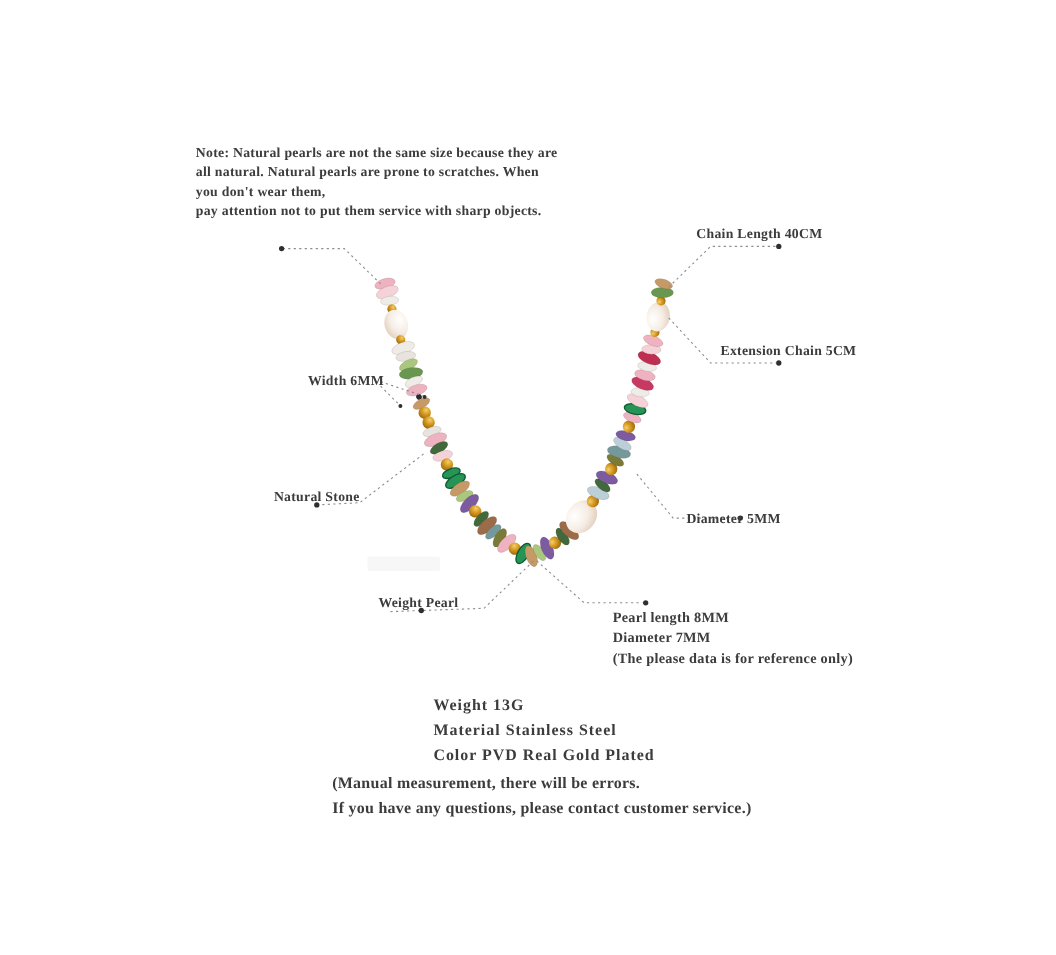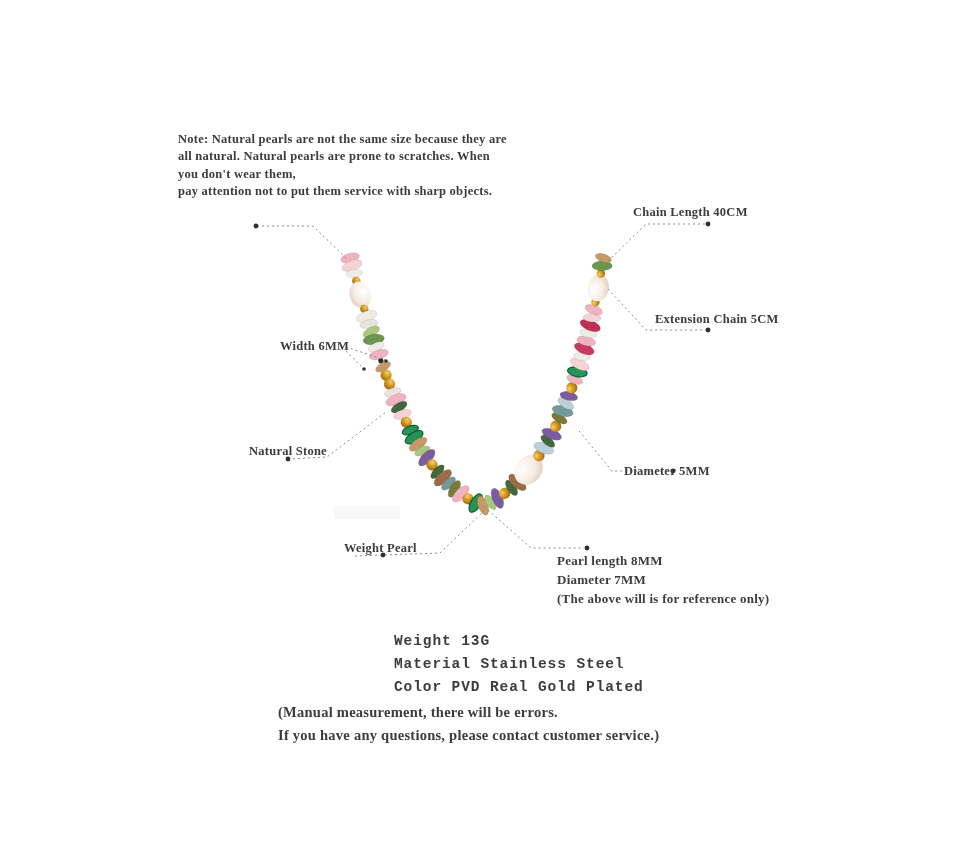--- a/index.html
+++ b/index.html
@@ -2,21 +2,21 @@
 <html><head>
 <meta charset="utf-8">
 <style>
   * { margin:0; padding:0; box-sizing:border-box; }
   html,body { width:960px; height:868px; background:#ffffff; overflow:hidden; }
   body { font-family:"Liberation Serif", serif; color:#3c3c3c; position:relative; }
   .abs { position:absolute; white-space:nowrap; }
   .note-line  { font-weight:bold; font-size:12.5px; line-height:17.4px; letter-spacing:0.25px; }
   .callout    { font-weight:bold; font-size:12.5px; letter-spacing:0.25px; }
   .pearl-spec-line { font-weight:bold; font-size:13px; line-height:18.8px; letter-spacing:0.25px; }
-  .spec-line  { font-weight:bold; font-size:14.5px; line-height:23px; letter-spacing:0.9px;font-family:Liberation Mono, monospace; }
+  .spec-line  { font-weight:bold; font-size:14.5px; line-height:23px; letter-spacing:0.9px; }
   .disc-line  { font-weight:bold; font-size:14.5px; line-height:23px; letter-spacing:0.25px; }
   svg.fig { position:absolute; left:0; top:0; }
   .smudge { position:absolute; left:334px; top:506px; width:66px; height:13px; background:#f7f7f7; border-radius:2px; }
 </style>
 </head>
 <body>
 
 <div class="smudge"></div>
 
 <div class="abs" style="left:178px; top:131px;">
@@ -138,25 +138,25 @@
 <div class="abs callout" style="left:633px; top:205px;">Chain Length 40CM</div>
 <div class="abs callout" style="left:655px; top:312px;">Extension Chain 5CM</div>
 <div class="abs callout" style="left:280px; top:339px;">Width 6MM</div>
 <div class="abs callout" style="left:249px; top:444px;">Natural Stone</div>
 <div class="abs callout" style="left:624px; top:464px;">Diameter 5MM</div>
 <div class="abs callout" style="left:344px; top:541px;">Weight Pearl</div>
 
 <div class="abs" style="left:540px; top:552px;margin-left:17px;">
   <div class="pearl-spec-line">Pearl length 8MM</div>
   <div class="pearl-spec-line">Diameter 7MM</div>
-  <div class="pearl-spec-line">(The above will is for reference only)</div>
+  <div class="pearl-spec-line">(The please data is for reference only)</div>
 </div>
 
 <div class="abs" style="left:394px; top:630px;">
   <div class="spec-line">Weight 13G</div>
   <div class="spec-line">Material Stainless Steel</div>
   <div class="spec-line">Color PVD Real Gold Plated</div>
 </div>
 
-<div class="abs" style="left:278px; top:701px;">
+<div class="abs" style="left:302px; top:701px;">
   <div class="disc-line">(Manual measurement, there will be errors.</div>
   <div class="disc-line">If you have any questions, please contact customer service.)</div>
 </div>
 
 </body></html>

